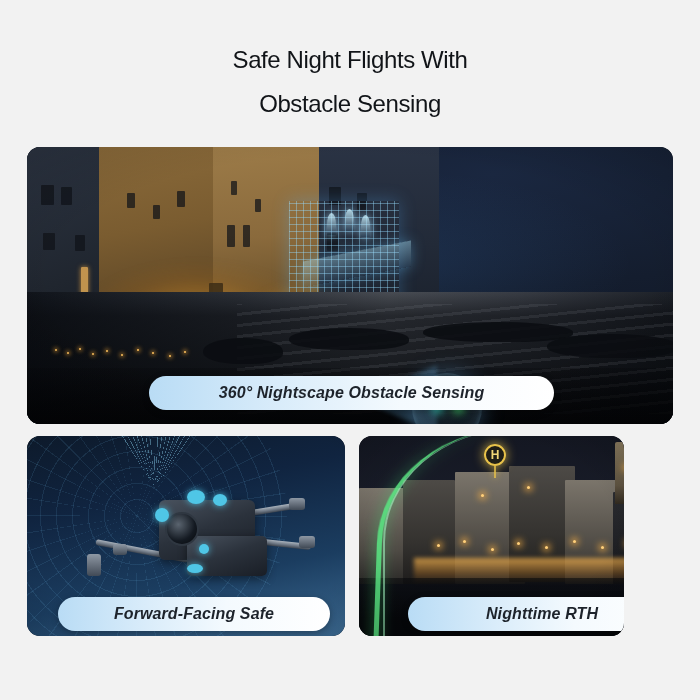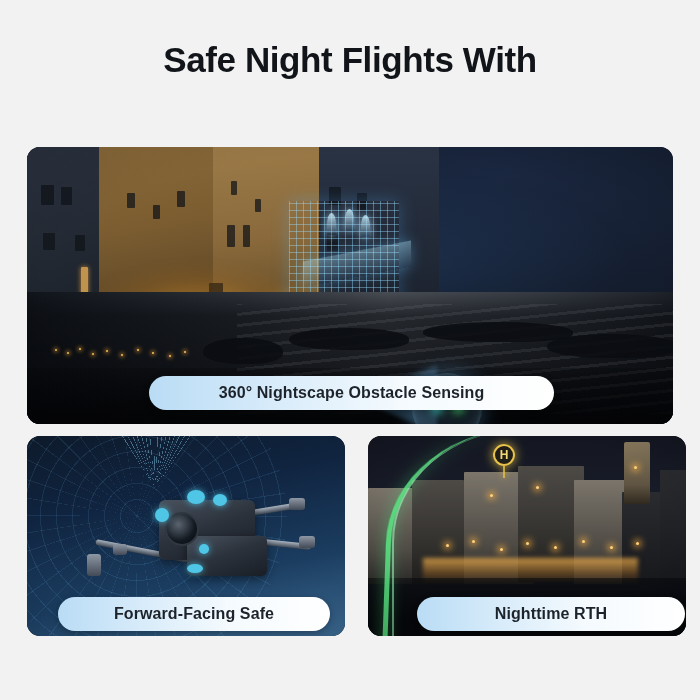--- a/index.html
+++ b/index.html
@@ -16,22 +16,22 @@
     position: relative;
   }
 
   
   .title-block {
     width: 700px;
     padding: 38px 60px 0 60px;
     text-align: center;
   }
   .title-line {
-    font-size: 35px;
-    font-weight: bold;
+    font-size: 24px;
+    font-weight: normal;
     color: #111418;
     letter-spacing: -0.4px;
     line-height: 44px;
     white-space: nowrap;
   }
 
   
   .panels {
     position: absolute;
     left: 27px;
@@ -42,21 +42,21 @@
 
   .panel {
     position: absolute;
     border-radius: 13px;
     overflow: hidden;
     background: #0b0f16;
   }
 
   #panel-main   { left: 0;     top: 0;   width: 646px; height: 277px; }
   #panel-lidar  { left: 0;     top: 289px; width: 318px; height: 200px; }
-  #panel-rth    { left: 341px; top: 289px; width: 318px; height: 200px; }
+  #panel-rth    { left: 332px; top: 289px; width: 265px; height: 200px; }
 
   
   .layer { position: absolute; inset: 0; }
 
   
   .main-sky {
     background:
       radial-gradient(120% 90% at 72% 10%, #1a2740 0%, #141d2e 45%, #0d1422 100%);
   }
   
@@ -348,38 +348,40 @@
 
   
   .pill {
     position: absolute;
     border-radius: 999px;
     background: linear-gradient(90deg, #b9dcf5 0%, #d9ecfa 32%, #f4fafe 62%, #ffffff 100%);
     box-shadow: 0 2px 7px rgba(0,0,0,0.30);
     display: flex;
     align-items: center;
     justify-content: center;
+    font-style: italic;
   }
   .pill span {
     font-size: 16px;
     font-weight: 600;
     color: #1d232b;
     letter-spacing: 0.1px;
     white-space: nowrap;
   }
 
   #pill-main  { left: 122px; top: 229px; width: 405px; height: 34px; }
   #pill-lidar { left: 31px;  top: 161px; width: 272px; height: 34px; }
   #pill-rth   { left: 49px;  top: 161px; width: 268px; height: 34px; }
 </style>
 </head>
 <body>
 
 <div class="title-block">
   <div class="title-line">Safe Night Flights With</div>
+  <div class="title-line">Obstacle Sensing</div>
 </div>
 
 <div class="panels">
 
   <div class="panel" id="panel-main">
     <div class="layer main-sky"></div>
     <div class="layer main-skyglow"></div>
 
     <div class="tower-a"></div>
     <div class="tower-b"></div>

